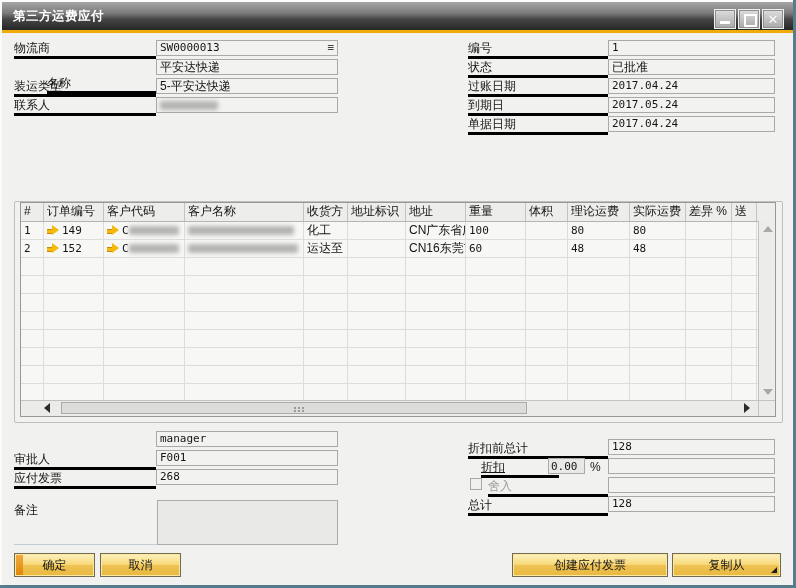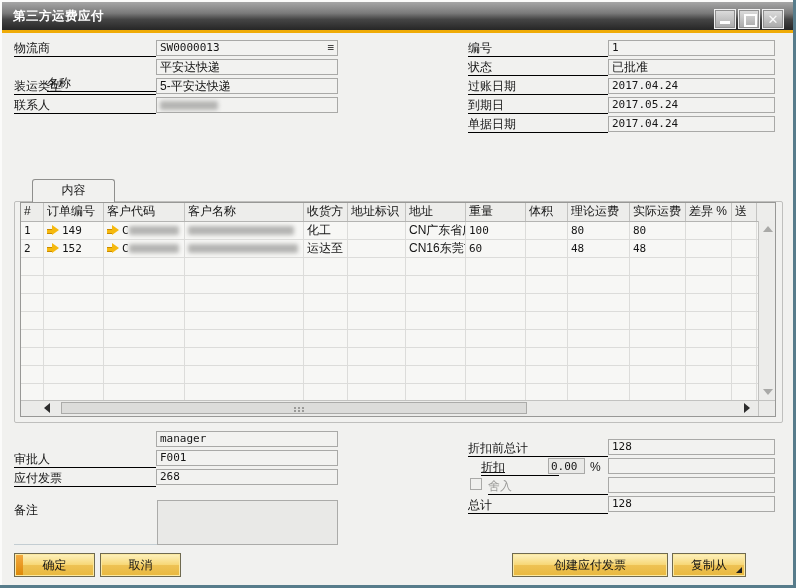--- a/index.html
+++ b/index.html
@@ -28,21 +28,21 @@
     background:linear-gradient(180deg,#dedede,#a8a8a8);
     border:1px solid #f0f0f0;box-shadow:inset 0 0 0 1px #8f8f8f;cursor:pointer;
   }
   .glyph-min{position:absolute;left:5px;bottom:4px;width:10px;height:3px;background:#fdfdfd;}
   .glyph-max{position:absolute;left:5px;top:4px;width:9px;height:9px;border:2px solid #fdfdfd;}
   .glyph-x{position:absolute;left:0;top:1px;width:100%;text-align:center;color:#fafafa;
     font-weight:bold;font-size:13px;line-height:17px;}
   .goldline{position:absolute;left:2px;top:30px;width:791px;height:3px;background:#efab07;}
 
   
-  .flabel{position:absolute;height:15px;line-height:15px;border-bottom:1px solid #000000;
+  .flabel{position:absolute;height:15px;line-height:15px;border-bottom:3px solid #000000;
     white-space:nowrap;overflow:hidden;}
   .flabel.nol{border-bottom:none;}
   .ffield{
     position:absolute;height:16px;box-sizing:border-box;line-height:14px;
     background:#f2f2f0;border:1px solid #a9a9a7;padding:0 3px;white-space:nowrap;overflow:hidden;
   }
   .mono{font-family:"DejaVu Sans Mono","Liberation Mono",monospace;font-size:11px;}
   .cfl{position:absolute;right:3px;top:0;line-height:14px;font-size:11px;color:#444;cursor:pointer;}
   .blur{display:inline-block;height:9px;border-radius:2px;background:#b4b4b2;filter:blur(2px);
     vertical-align:middle;}
@@ -160,21 +160,20 @@
   <div class="ffield mono" style="left:608px;top:40px;width:167px;">1</div>
   <div class="flabel" style="left:468px;top:60px;width:140px;">状态</div>
   <div class="ffield" style="left:608px;top:59px;width:167px;">已批准</div>
   <div class="flabel" style="left:468px;top:79px;width:140px;">过账日期</div>
   <div class="ffield mono" style="left:608px;top:78px;width:167px;">2017.04.24</div>
   <div class="flabel" style="left:468px;top:98px;width:140px;">到期日</div>
   <div class="ffield mono" style="left:608px;top:97px;width:167px;">2017.05.24</div>
   <div class="flabel" style="left:468px;top:117px;width:140px;">单据日期</div>
   <div class="ffield mono" style="left:608px;top:116px;width:167px;">2017.04.24</div>
 
-  <div class="tab">内容</div>
   <div class="gframe"></div>
   <div class="tbox">
     <div class="grid" id="grid">
         <div class="gh"><span class="c" style="width: 23px;">#</span><span class="c" style="width: 60px;">订单编号</span><span class="c" style="width: 81px;">客户代码</span><span class="c" style="width: 119px;">客户名称</span><span class="c" style="width: 44px;">收货方</span><span class="c" style="width: 58px;">地址标识</span><span class="c" style="width: 60px;">地址</span><span class="c" style="width: 60px;">重量</span><span class="c" style="width: 42px;">体积</span><span class="c" style="width: 62px;">理论运费</span><span class="c" style="width: 56px;">实际运费</span><span class="c" style="width: 46px;">差异 %</span><span class="c" style="width: 25px;">送</span><span class="c" style="width: 17px; border-right: none;"></span></div>
         <div class="gr"><span class="c" style="width: 23px;"><span class="mono">1</span></span><span class="c" style="width: 60px;"><span class="la"><i class="bar"></i><i class="tri"></i></span><span class="mono">149</span></span><span class="c" style="width: 81px;"><span class="la"><i class="bar"></i><i class="tri"></i></span><span class="mono">C</span><span class="blur" style="width: 50px;"></span></span><span class="c" style="width: 119px;"><span class="blur" style="width: 106px;"></span></span><span class="c" style="width: 44px;"><span>化工</span></span><span class="c" style="width: 58px;"></span><span class="c" style="width: 60px;"><span>CN广东省广</span></span><span class="c" style="width: 60px;"><span class="mono">100</span></span><span class="c" style="width: 42px;"></span><span class="c" style="width: 62px;"><span class="mono">80</span></span><span class="c" style="width: 56px;"><span class="mono">80</span></span><span class="c" style="width: 46px;"></span><span class="c" style="width: 25px;"></span></div>
         <div class="gr"><span class="c" style="width: 23px;"><span class="mono">2</span></span><span class="c" style="width: 60px;"><span class="la"><i class="bar"></i><i class="tri"></i></span><span class="mono">152</span></span><span class="c" style="width: 81px;"><span class="la"><i class="bar"></i><i class="tri"></i></span><span class="mono">C</span><span class="blur" style="width: 50px;"></span></span><span class="c" style="width: 119px;"><span class="blur" style="width: 110px;"></span></span><span class="c" style="width: 44px;"><span>运达至</span></span><span class="c" style="width: 58px;"></span><span class="c" style="width: 60px;"><span>CN16东莞市</span></span><span class="c" style="width: 60px;"><span class="mono">60</span></span><span class="c" style="width: 42px;"></span><span class="c" style="width: 62px;"><span class="mono">48</span></span><span class="c" style="width: 56px;"><span class="mono">48</span></span><span class="c" style="width: 46px;"></span><span class="c" style="width: 25px;"></span></div>
         <div class="gr"><span class="c" style="width: 23px;"></span><span class="c" style="width: 60px;"></span><span class="c" style="width: 81px;"></span><span class="c" style="width: 119px;"></span><span class="c" style="width: 44px;"></span><span class="c" style="width: 58px;"></span><span class="c" style="width: 60px;"></span><span class="c" style="width: 60px;"></span><span class="c" style="width: 42px;"></span><span class="c" style="width: 62px;"></span><span class="c" style="width: 56px;"></span><span class="c" style="width: 46px;"></span><span class="c" style="width: 25px;"></span></div>
         <div class="gr"><span class="c" style="width: 23px;"></span><span class="c" style="width: 60px;"></span><span class="c" style="width: 81px;"></span><span class="c" style="width: 119px;"></span><span class="c" style="width: 44px;"></span><span class="c" style="width: 58px;"></span><span class="c" style="width: 60px;"></span><span class="c" style="width: 60px;"></span><span class="c" style="width: 42px;"></span><span class="c" style="width: 62px;"></span><span class="c" style="width: 56px;"></span><span class="c" style="width: 46px;"></span><span class="c" style="width: 25px;"></span></div>
         <div class="gr"><span class="c" style="width: 23px;"></span><span class="c" style="width: 60px;"></span><span class="c" style="width: 81px;"></span><span class="c" style="width: 119px;"></span><span class="c" style="width: 44px;"></span><span class="c" style="width: 58px;"></span><span class="c" style="width: 60px;"></span><span class="c" style="width: 60px;"></span><span class="c" style="width: 42px;"></span><span class="c" style="width: 62px;"></span><span class="c" style="width: 56px;"></span><span class="c" style="width: 46px;"></span><span class="c" style="width: 25px;"></span></div>
         <div class="gr"><span class="c" style="width: 23px;"></span><span class="c" style="width: 60px;"></span><span class="c" style="width: 81px;"></span><span class="c" style="width: 119px;"></span><span class="c" style="width: 44px;"></span><span class="c" style="width: 58px;"></span><span class="c" style="width: 60px;"></span><span class="c" style="width: 60px;"></span><span class="c" style="width: 42px;"></span><span class="c" style="width: 62px;"></span><span class="c" style="width: 56px;"></span><span class="c" style="width: 46px;"></span><span class="c" style="width: 25px;"></span></div>
@@ -226,14 +225,14 @@
   <div class="chk"></div>
   <div class="flabel dim" style="left:488px;top:479px;width:120px;">舍入</div>
   <div class="ffield" style="left:608px;top:477px;width:167px;"></div>
 
   <div class="flabel" style="left:468px;top:498px;width:140px;">总计</div>
   <div class="ffield mono" style="left:608px;top:496px;width:167px;">128</div>
 
   <div class="btn btn-ok" style="left:14px;top:553px;width:81px;">确定</div>
   <div class="btn" style="left:100px;top:553px;width:81px;">取消</div>
   <div class="btn" style="left:512px;top:553px;width:156px;">创建应付发票</div>
-  <div class="btn btn-copy" style="left:672px;top:553px;width:74px;">复制从</div>
+  <div class="btn btn-copy" style="left:672px;top:553px;width:109px;">复制从</div>
 </div>
 
 </body></html>

